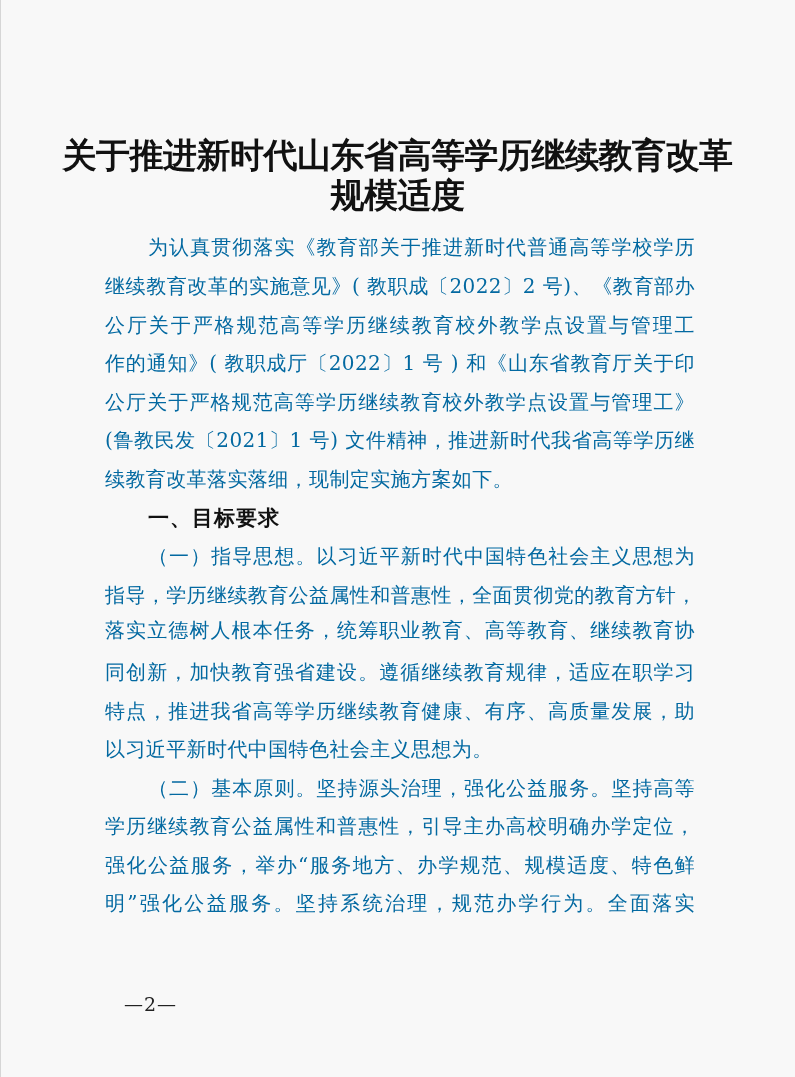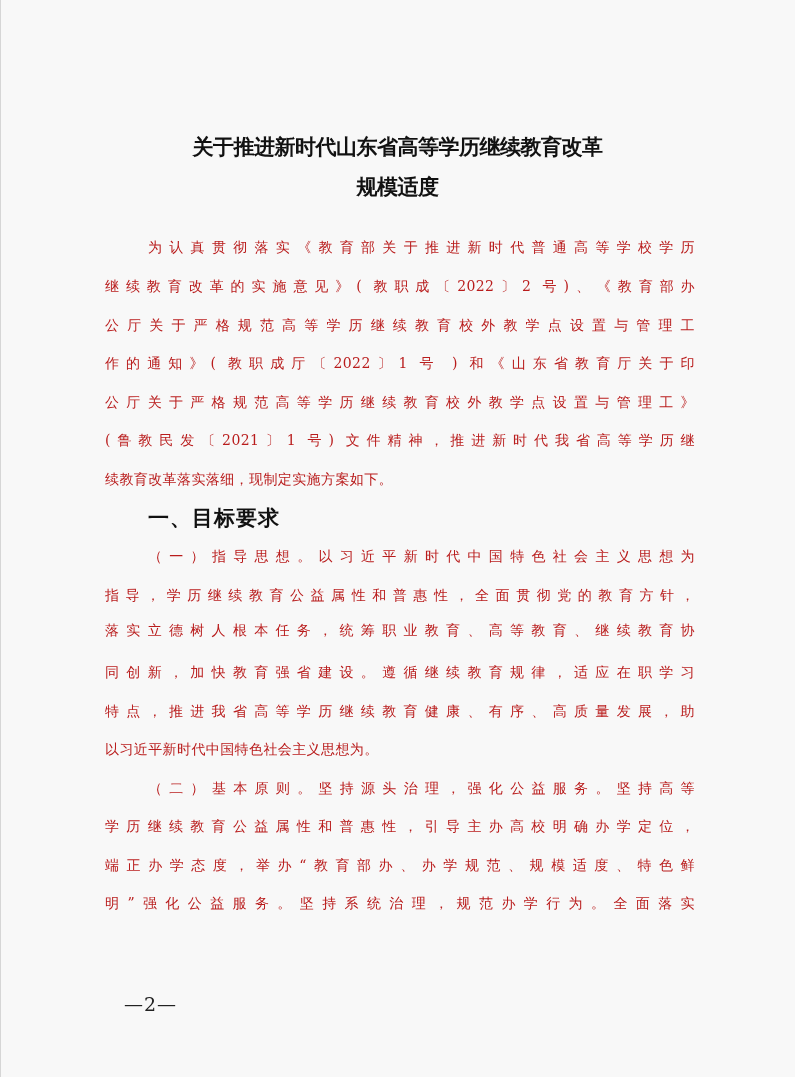--- a/index.html
+++ b/index.html
@@ -11,32 +11,32 @@
     font-family: "DejaVu Serif", "Liberation Serif", serif;
     color: #1a1a1a;
   }
   .left-edge {
     position: absolute; left: 0; top: 0; width: 1px; height: 100%;
     background: #d6d6d6;
   }
   .title {
     position: absolute; left: 0; width: 795px; text-align: center;
     font-family: "DejaVu Serif", "Liberation Serif", serif;
-    font-weight: bold; font-size: 21px; letter-spacing: -0.5px;
+    font-weight: bold; font-size: 34px; letter-spacing: -0.5px;
     color: #111;
   }
   .title.l1 { top: 133px; }
   .title.l2 { top: 173px; }
   .line {
     position: absolute; left: 105px; width: 590px;
-    font-size: 14px; line-height: 28px; height: 28px;
+    font-size: 20px; line-height: 28px; height: 28px;
     white-space: nowrap;
     text-align: justify; text-align-last: justify;
     letter-spacing: 0.4px;
-    color: #b91c1c;
+    color: #0369a1;
   }
   .line.indent { left: 148px; width: 547px; }
   .line.last { text-align-last: left; }
   .heading {
     position: absolute; left: 148px;
     font-family: "DejaVu Sans", "Liberation Sans", sans-serif;
     font-size: 21px; line-height: 28px; letter-spacing: 1px;
     color: #111;
     font-weight: bold;
   }
@@ -65,16 +65,16 @@
 
 <div class="line indent" style="top:542px">（一）指导思想。以习近平新时代中国特色社会主义思想为</div>
 <div class="line" style="top:581px">指导，学历继续教育公益属性和普惠性，全面贯彻党的教育方针，</div>
 <div class="line" style="top:616px">落实立德树人根本任务，统筹职业教育、高等教育、继续教育协</div>
 <div class="line" style="top:658px">同创新，加快教育强省建设。遵循继续教育规律，适应在职学习</div>
 <div class="line" style="top:697px">特点，推进我省高等学历继续教育健康、有序、高质量发展，助</div>
 <div class="line last" style="top:735px">以习近平新时代中国特色社会主义思想为。</div>
 
 <div class="line indent" style="top:774px">（二）基本原则。坚持源头治理，强化公益服务。坚持高等</div>
 <div class="line" style="top:812px">学历继续教育公益属性和普惠性，引导主办高校明确办学定位，</div>
-<div class="line" style="top:851px">端正办学态度，举办“教育部办、办学规范、规模适度、特色鲜</div>
+<div class="line" style="top:851px">强化公益服务，举办“服务地方、办学规范、规模适度、特色鲜</div>
 <div class="line" style="top:889px">明”强化公益服务。坚持系统治理，规范办学行为。全面落实</div>
 
 <div class="page-number">—2—</div>
 
 </body></html>

